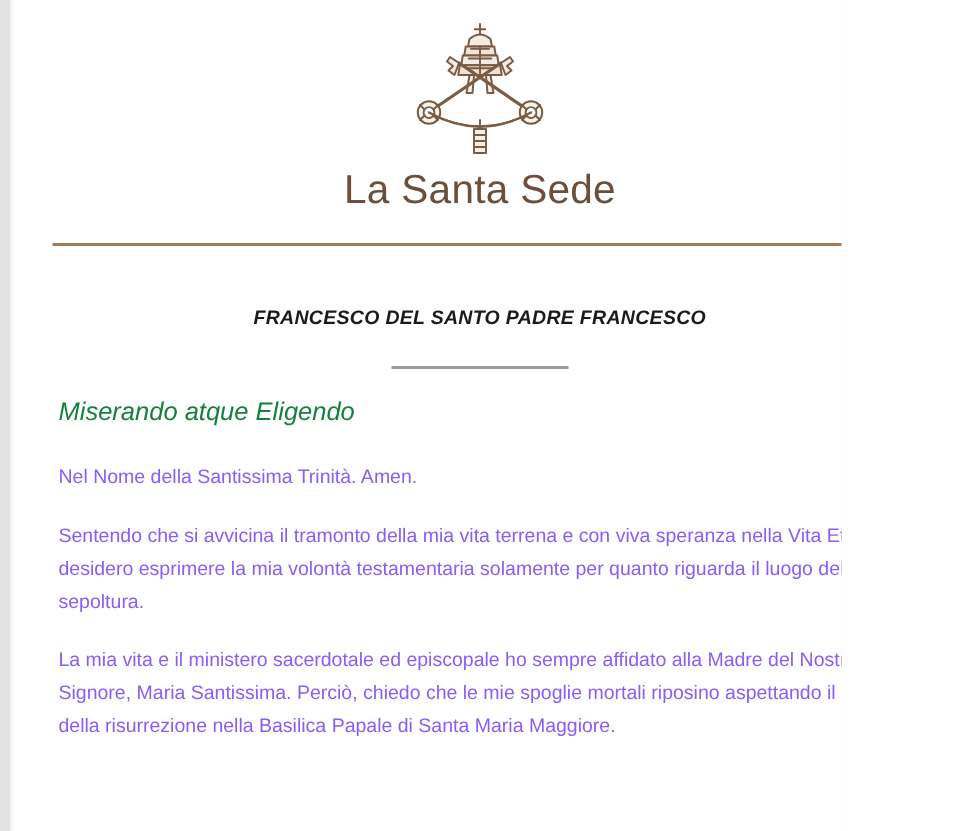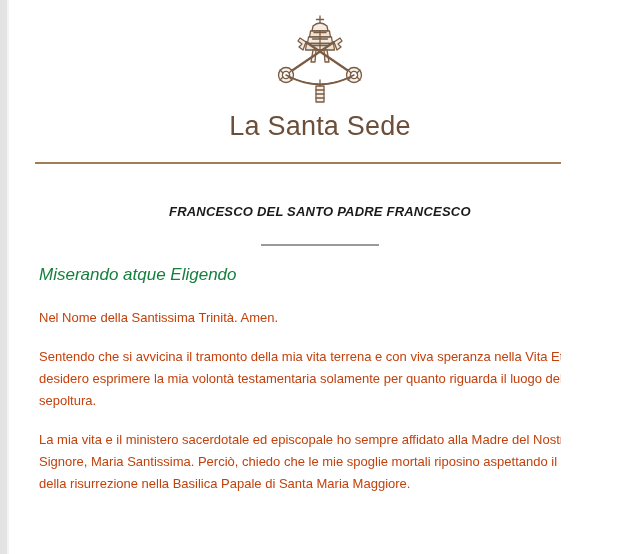--- a/index.html
+++ b/index.html
@@ -110,21 +110,21 @@
     padding-right: 12px;
     font-size: 17px;
     font-style: italic;
     color: #15803d;
   }
 
   .para {
     margin: 0;
     font-size: 13px;
     line-height: 22px;
-    color: #c2410c;
+    color: #8b5cf6;
     text-align: left;
   }
 
   .para + .para { margin-top: 17px; }
 
   #body-text { margin-top: 22px; }
 
   
 </style>
 </head>

